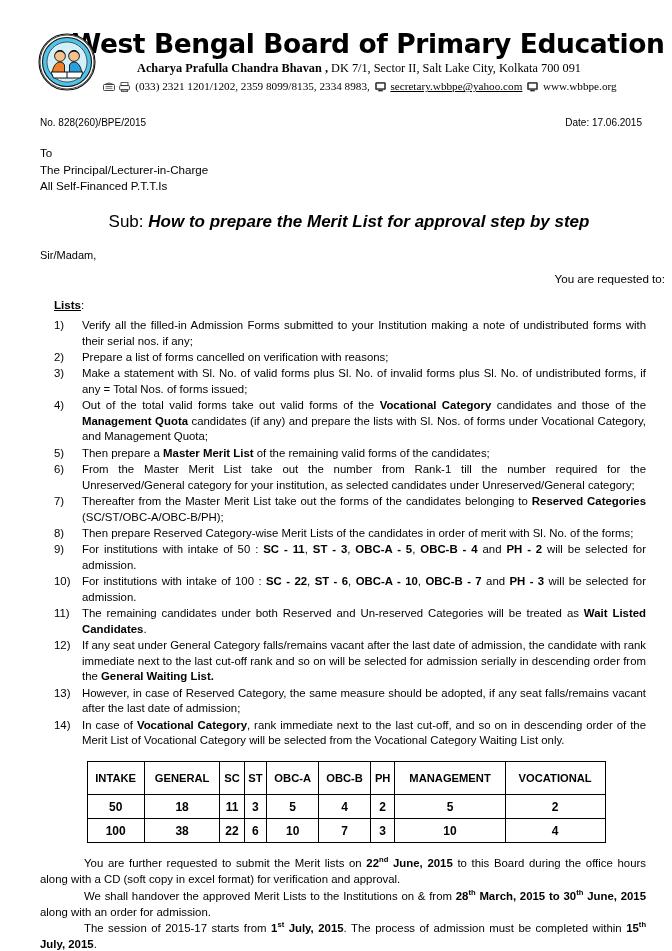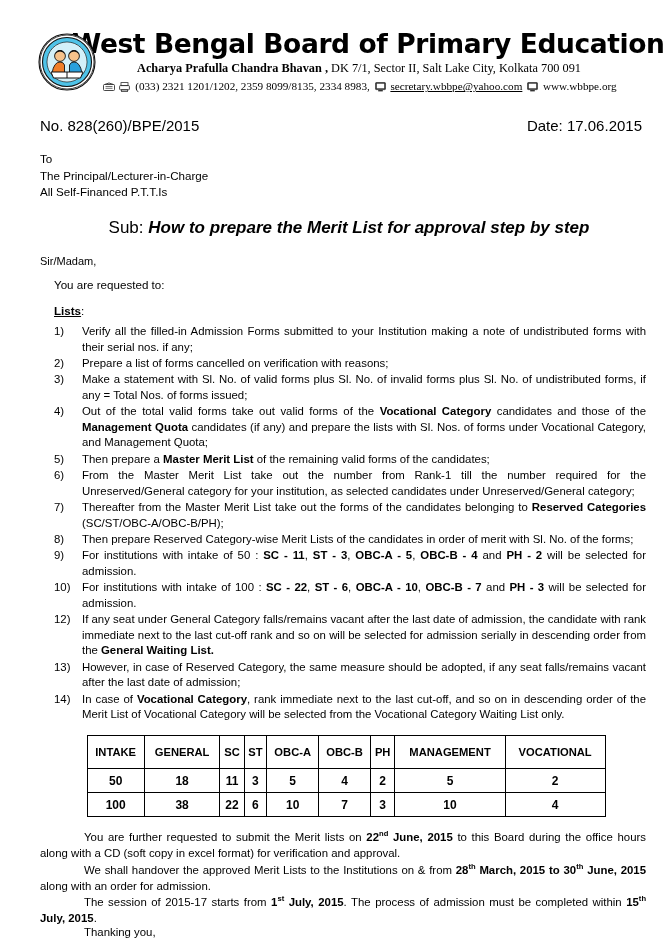--- a/index.html
+++ b/index.html
@@ -65,21 +65,21 @@
     vertical-align: -2px;
     margin: 0 2px;
   }
   .underline-text { text-decoration: underline; }
 
   
   .refrow {
     display: flex;
     justify-content: space-between;
     margin: 22px 30px 0 40px;
-    font-size: 15px;
+    font-size: 10px;
   }
   .addr-block {
     margin: 17px 0 0 40px;
     font-size: 11.6px;
     line-height: 1.42;
   }
 
   
   .subject {
     margin: 17px 0 0 0;
@@ -87,22 +87,23 @@
     font-size: 17px;
     padding-left: 26px;
   }
   .subject b { font-weight: bold; font-style: italic; }
 
   .salutation {
     margin: 17px 0 0 40px;
     font-size: 11px;
   }
   .request-line {
-    margin: 11px 0 0 54px;
+    margin: 11px 7px 0 54px;
     font-size: 11.6px;
+    text-align: right;
   }
   .steps-label {
     margin: 13px 0 0 54px;
     font-size: 11.6px;
   }
   .steps-label u { font-weight: bold; }
 
   
   ol.steps {
     margin: 7px 26px 0 54px;
@@ -260,20 +261,21 @@
       <li><span class="num">1)</span><span>Verify all the filled-in Admission Forms submitted to your Institution making a note of undistributed forms with their serial nos. if any;</span></li>
       <li><span class="num">2)</span><span>Prepare a list of forms cancelled on verification with reasons;</span></li>
       <li><span class="num">3)</span><span>Make a statement with Sl. No. of valid forms plus Sl. No. of invalid forms plus Sl. No. of undistributed forms, if any = Total Nos. of forms issued;</span></li>
       <li><span class="num">4)</span><span>Out of the total valid forms take out valid forms of the <b>Vocational Category</b> candidates and those of the <b>Management Quota</b> candidates (if any) and prepare the lists with Sl. Nos. of forms under Vocational Category, and Management Quota;</span></li>
       <li><span class="num">5)</span><span>Then prepare a <b>Master Merit List</b> of the remaining valid forms of the candidates;</span></li>
       <li><span class="num">6)</span><span>From the Master Merit List take out the number from Rank-1 till the number required for the Unreserved/General category for your institution, as selected candidates under Unreserved/General category;</span></li>
       <li><span class="num">7)</span><span>Thereafter from the Master Merit List take out the forms of the candidates belonging to <b>Reserved Categories</b> (SC/ST/OBC-A/OBC-B/PH);</span></li>
       <li><span class="num">8)</span><span>Then prepare Reserved Category-wise Merit Lists of the candidates in order of merit with Sl. No. of the forms;</span></li>
       <li><span class="num">9)</span><span>For institutions with intake of 50 : <b>SC - 11</b>, <b>ST - 3</b>, <b>OBC-A - 5</b>, <b>OBC-B - 4</b> and <b>PH - 2</b> will be selected for admission.</span></li>
       <li><span class="num">10)</span><span>For institutions with intake of 100 : <b>SC - 22</b>, <b>ST - 6</b>, <b>OBC-A - 10</b>, <b>OBC-B - 7</b> and <b>PH - 3</b> will be selected for admission.</span></li>
+      <li><span class="num">11)</span><span>The remaining candidates under both Reserved and Un-reserved Categories will be treated as <b>Wait Listed Candidates</b>.</span></li>
       <li><span class="num">12)</span><span>If any seat under General Category falls/remains vacant after the last date of admission, the candidate with rank immediate next to the last cut-off rank and so on will be selected for admission serially in descending order from the <b>General Waiting List.</b></span></li>
       <li><span class="num">13)</span><span>However, in case of Reserved Category, the same measure should be adopted, if any seat falls/remains vacant after the last date of admission;</span></li>
       <li><span class="num">14)</span><span>In case of <b>Vocational Category</b>, rank immediate next to the last cut-off, and so on in descending order of the Merit List of Vocational Category will be selected from the Vocational Category Waiting List only.</span></li>
     </ol>
 
   <div class="table-wrap">
     <table class="seats">
       <thead>
           <tr id="seat-head-row">
             <th>INTAKE</th>

